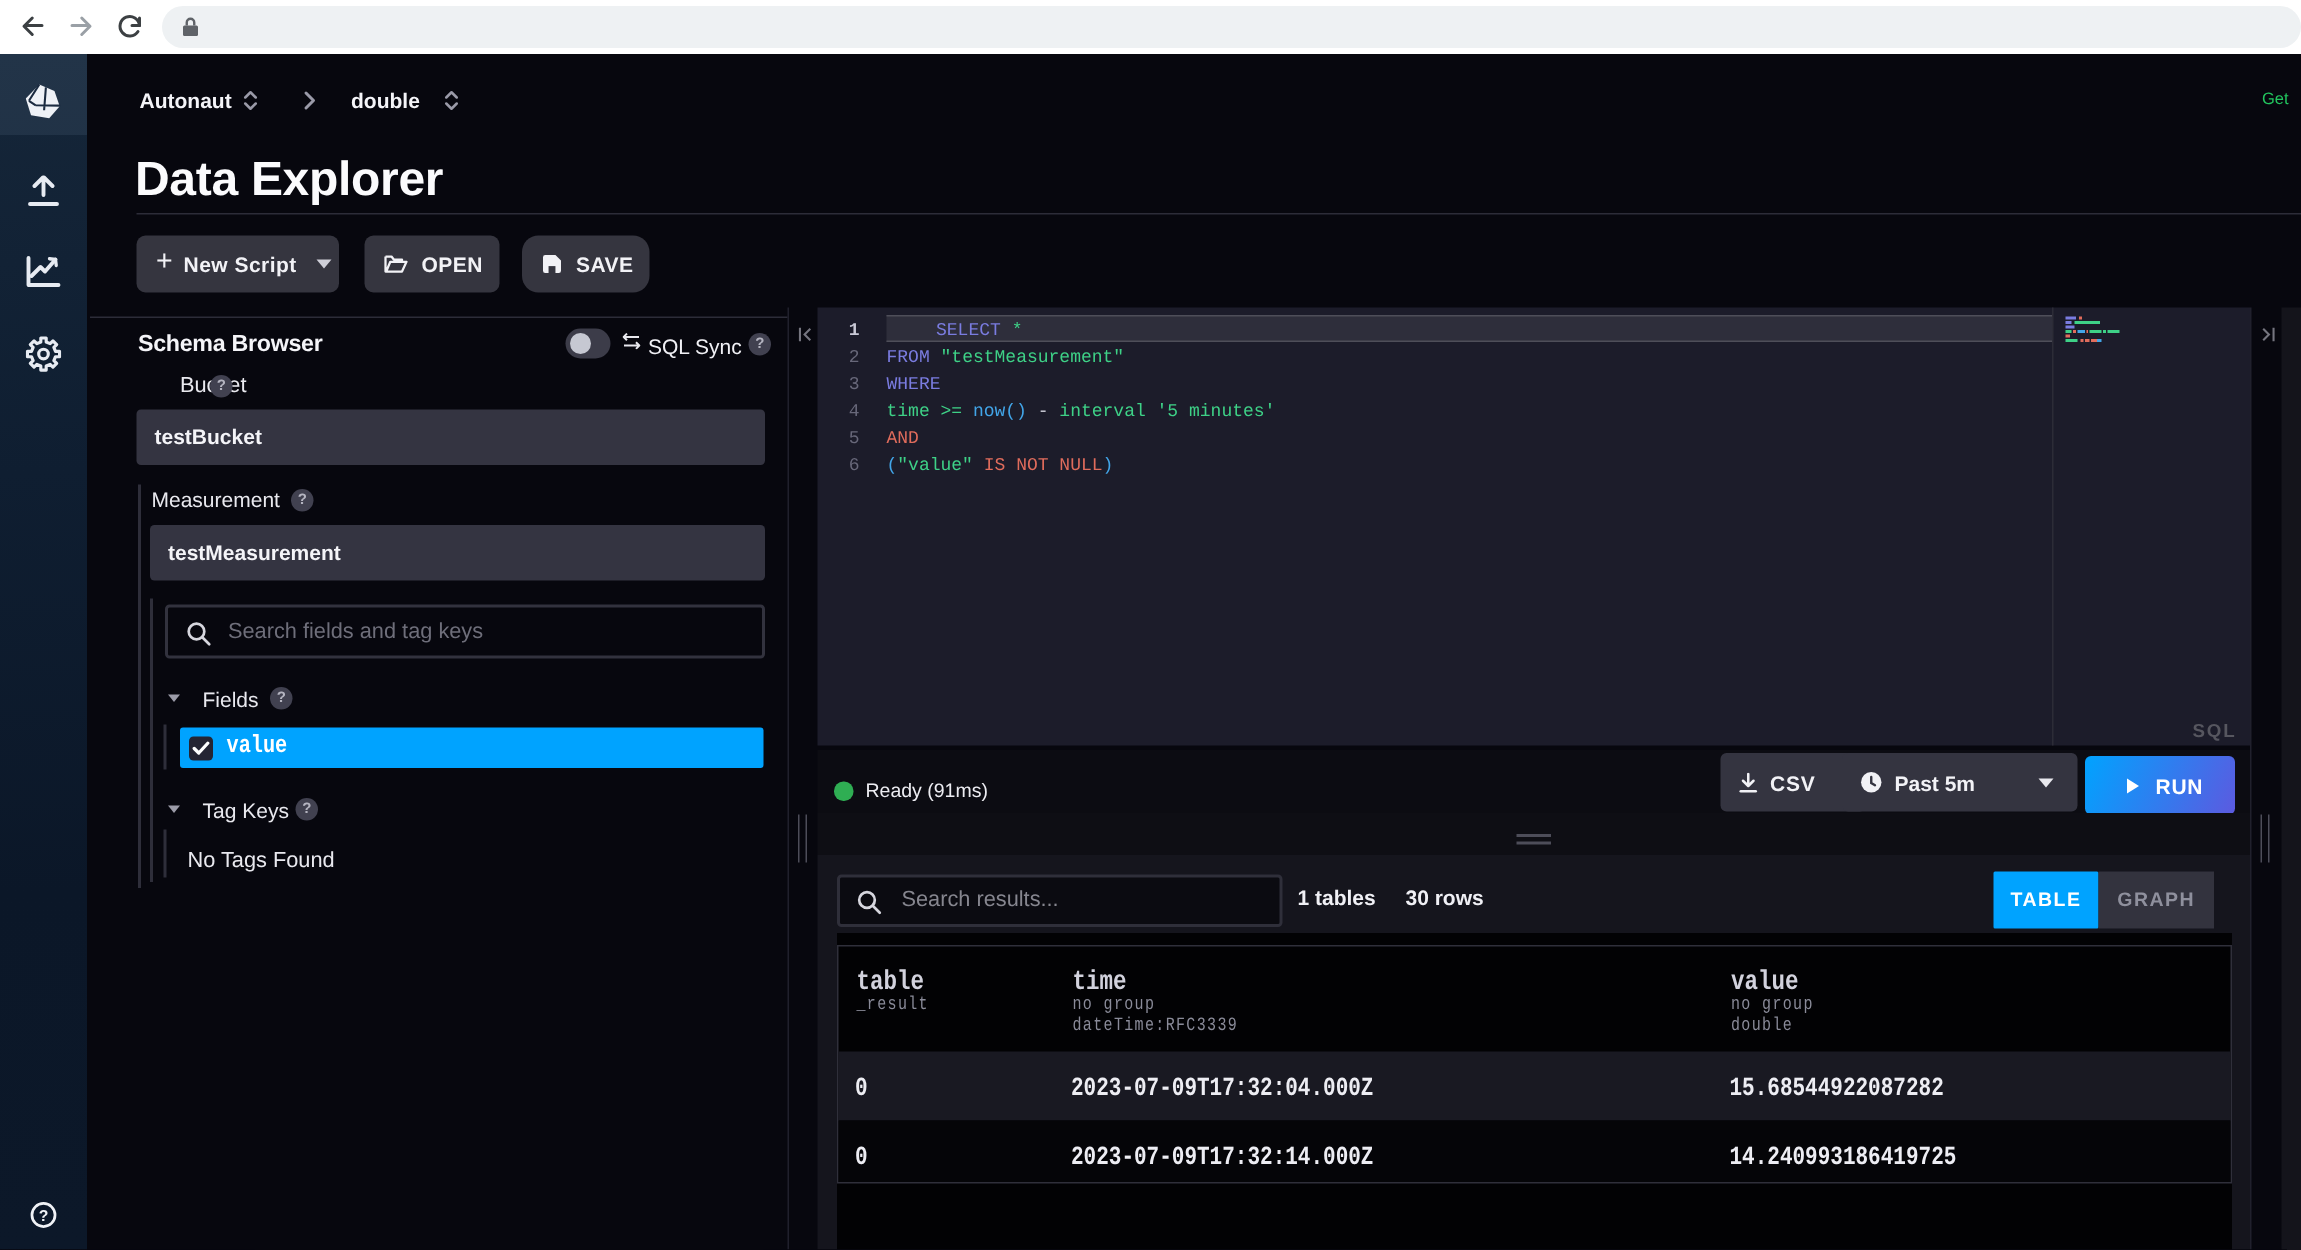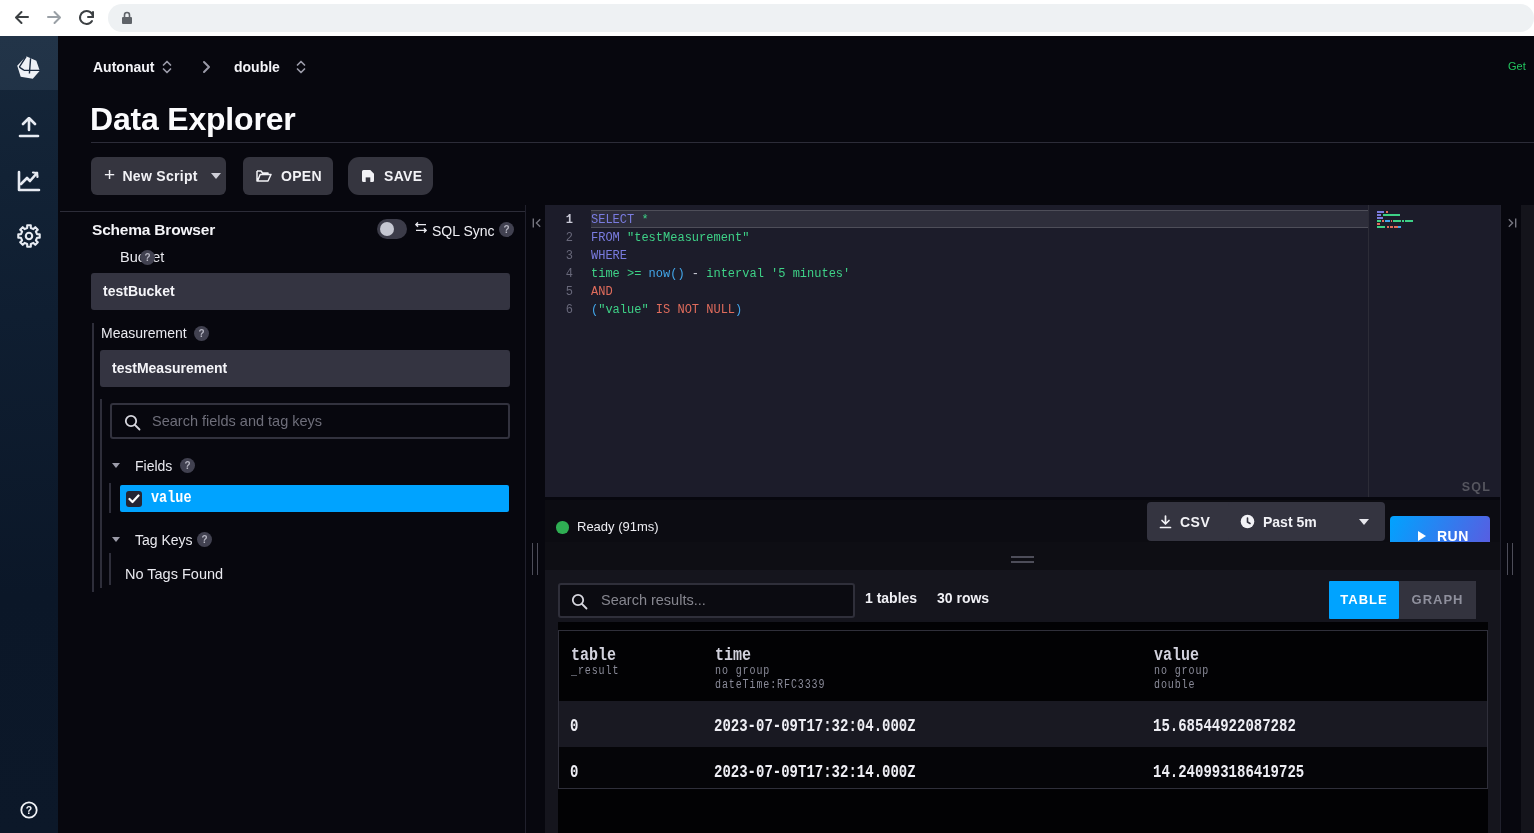--- a/index.html
+++ b/index.html
@@ -50,21 +50,21 @@
 .lnum { position:absolute; width:28px; text-align:right; font-family:"Liberation Mono", monospace; font-size:12px; color:#68687a; }
 .cl { position:absolute; left:46px; font-family:"Liberation Mono", monospace; font-size:12px; white-space:pre; color:#e8e8f0; }
 .kw { color:#7a7ce0; } .str { color:#3ed187; } .fn { color:#42a5e8; } .op { color:#e06c5c; } .pl { color:#cfd0da; }
 #minimapline { position:absolute; left:823px; top:0; width:1px; height:292px; background:#2c2c37; }
 .mm { position:absolute; height:2px; }
 #sqllabel { position:absolute; right:9px; bottom:3px; font-weight:bold; font-size:12.5px; color:#56565f; letter-spacing:1.2px; }
 
 
 #readybar { position:absolute; left:545px; top:500px; width:955px; height:42px; background:#0c0c12; }
 .rbtn { position:absolute; top:2px; height:39px; background:#343440; border-radius:4px; color:#f2f2f6; font-weight:bold; font-size:14px; display:flex; align-items:center; }
-#runbtn { position:absolute; top:16px; left:845px; width:100px; height:39px; border-radius:4px;
+#runbtn { position:absolute; top:4px; left:845px; width:100px; height:39px; border-radius:4px;
   background:linear-gradient(115deg,#00a3ff 0%,#5c5ae0 100%); color:#fff; font-weight:bold; font-size:14px;
   display:flex; align-items:center; letter-spacing:0.5px; }
 
 
 #results { position:absolute; left:545px; top:570px; width:955px; height:263px; background:#15151d; }
 #searchres { position:absolute; left:13px; top:13px; width:297px; height:35px; background:#0b0b11; border:2px solid #2f2f3a; border-radius:3px; }
 #tablebtn { position:absolute; left:784px; top:11px; width:70px; height:38px; background:#00a3ff; color:#fff; font-weight:bold; font-size:13px; letter-spacing:1px; text-align:center; line-height:38px; border-radius:1px; }
 #graphbtn { position:absolute; left:854px; top:11px; width:77px; height:38px; background:#33333e; color:#8f909d; font-weight:bold; font-size:13px; letter-spacing:1px; text-align:center; line-height:38px; }
 #card { position:absolute; left:13px; top:52px; width:930px; height:211px; background:#020204; }
 #tframe { position:absolute; left:0px; top:8px; width:930px; height:159px; border:1px solid #2f2f3a; }
@@ -218,21 +218,21 @@
 <div class="draghandle-v" style="left:1507px;top:543px;"></div>
 
 <div id="editor">
   <div id="curline"></div>
   <div class="lnum" style="top:8px;color:#c9c9d6;font-weight:bold;">1</div>
   <div class="lnum" style="top:26px;">2</div>
   <div class="lnum" style="top:44px;">3</div>
   <div class="lnum" style="top:62px;">4</div>
   <div class="lnum" style="top:80px;">5</div>
   <div class="lnum" style="top:98px;">6</div>
-  <div class="cl" style="top:8px;"><span class="kw">SELECT</span> <span class="str">*</span></div>
+  <div class="cl" style="top:8px;padding-left:33px;"><span class="kw">SELECT</span> <span class="str">*</span></div>
   <div class="cl" style="top:26px;"><span class="kw">FROM</span> <span class="str">"testMeasurement"</span></div>
   <div class="cl" style="top:44px;"><span class="kw">WHERE</span></div>
   <div class="cl" style="top:62px;"><span class="str">time &gt;= </span><span class="fn">now()</span><span class="pl"> - </span><span class="str">interval '5 minutes'</span></div>
   <div class="cl" style="top:80px;"><span class="op">AND</span></div>
   <div class="cl" style="top:98px;"><span class="fn">(</span><span class="str">"value"</span> <span class="op">IS NOT NULL</span><span class="fn">)</span></div>
   <div id="minimapline"></div>
   <div class="mm" style="left:832px;top:6px;width:7px;background:#7a7ce0;"></div>
   <div class="mm" style="left:841px;top:6px;width:2px;background:#e06c5c;"></div>
   <div class="mm" style="left:832px;top:9px;width:4px;background:#7a7ce0;"></div>
   <div class="mm" style="left:838px;top:9px;width:17px;background:#3ed187;"></div>

